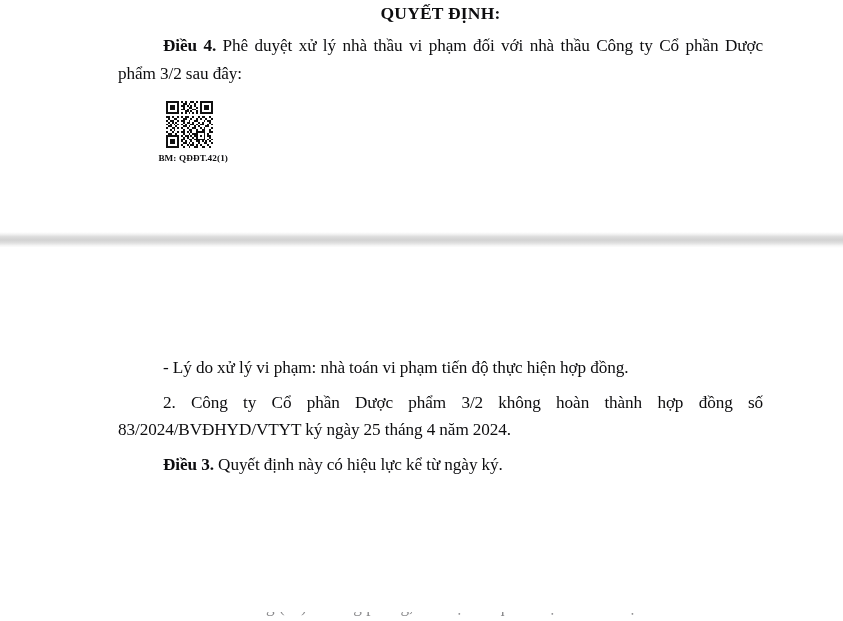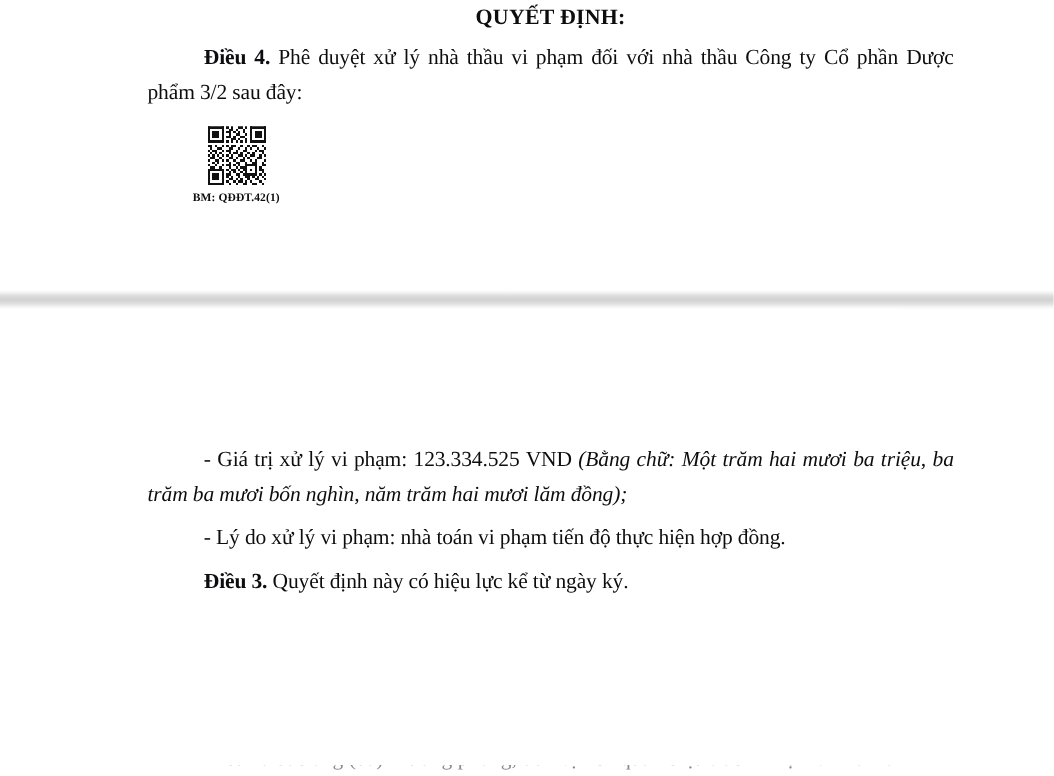--- a/index.html
+++ b/index.html
@@ -88,20 +88,21 @@
     display: block;
     image-rendering: pixelated;
   }
   #qr-caption {
     margin-top: 5px;
     font-size: 9.2px;
     font-weight: bold;
     letter-spacing: .1px;
     white-space: nowrap;
     font-family: "Liberation Serif", "DejaVu Serif", serif;
+    text-align: right;
   }
 
   
   #clipped-line {
     position: absolute;
     left: 118px;
     top: 612px;
     width: 645px;
     height: 9px;
     overflow: hidden;
@@ -312,24 +313,24 @@
 
 </div>
 
 <div id="page-separator"></div>
 
 <div class="page-scan" id="scan-bottom">
 
   <div class="col" style="top:100px;">
 
 
-    <p class="para" style="margin-top:7px;"><span>- Giá trị xử lý vi phạm: 123.334.525 VND </span><span class="it">(Bằng chữ: Một trăm hai mươi ba triệu, ba trăm ba mươi bốn nghìn, năm trăm hai mươi lăm đồng);</span></p>
 
     <p class="para last-left" style="margin-top:7px;">- Lý do xử lý vi phạm: nhà toán vi phạm tiến độ thực hiện hợp đồng.</p>
 
+    <p class="para" style="margin-top:7px;">2. Công ty Cổ phần Dược phẩm 3/2 không hoàn thành hợp đồng số 83/2024/BVĐHYD/VTYT ký ngày 25 tháng 4 năm 2024.</p>
 
 
     <p class="para last-left" style="margin-top:7px;"><span class="b">Điều 3.</span><span> Quyết định này có hiệu lực kể từ ngày ký.</span></p>
 
   </div>
 
 </div>
 
 <div id="clipped-line">
   <div class="inner">Điều 4. Các ông (bà) Trưởng phòng, đơn vị liên quan chịu trách nhiệm thi hành.</div>

